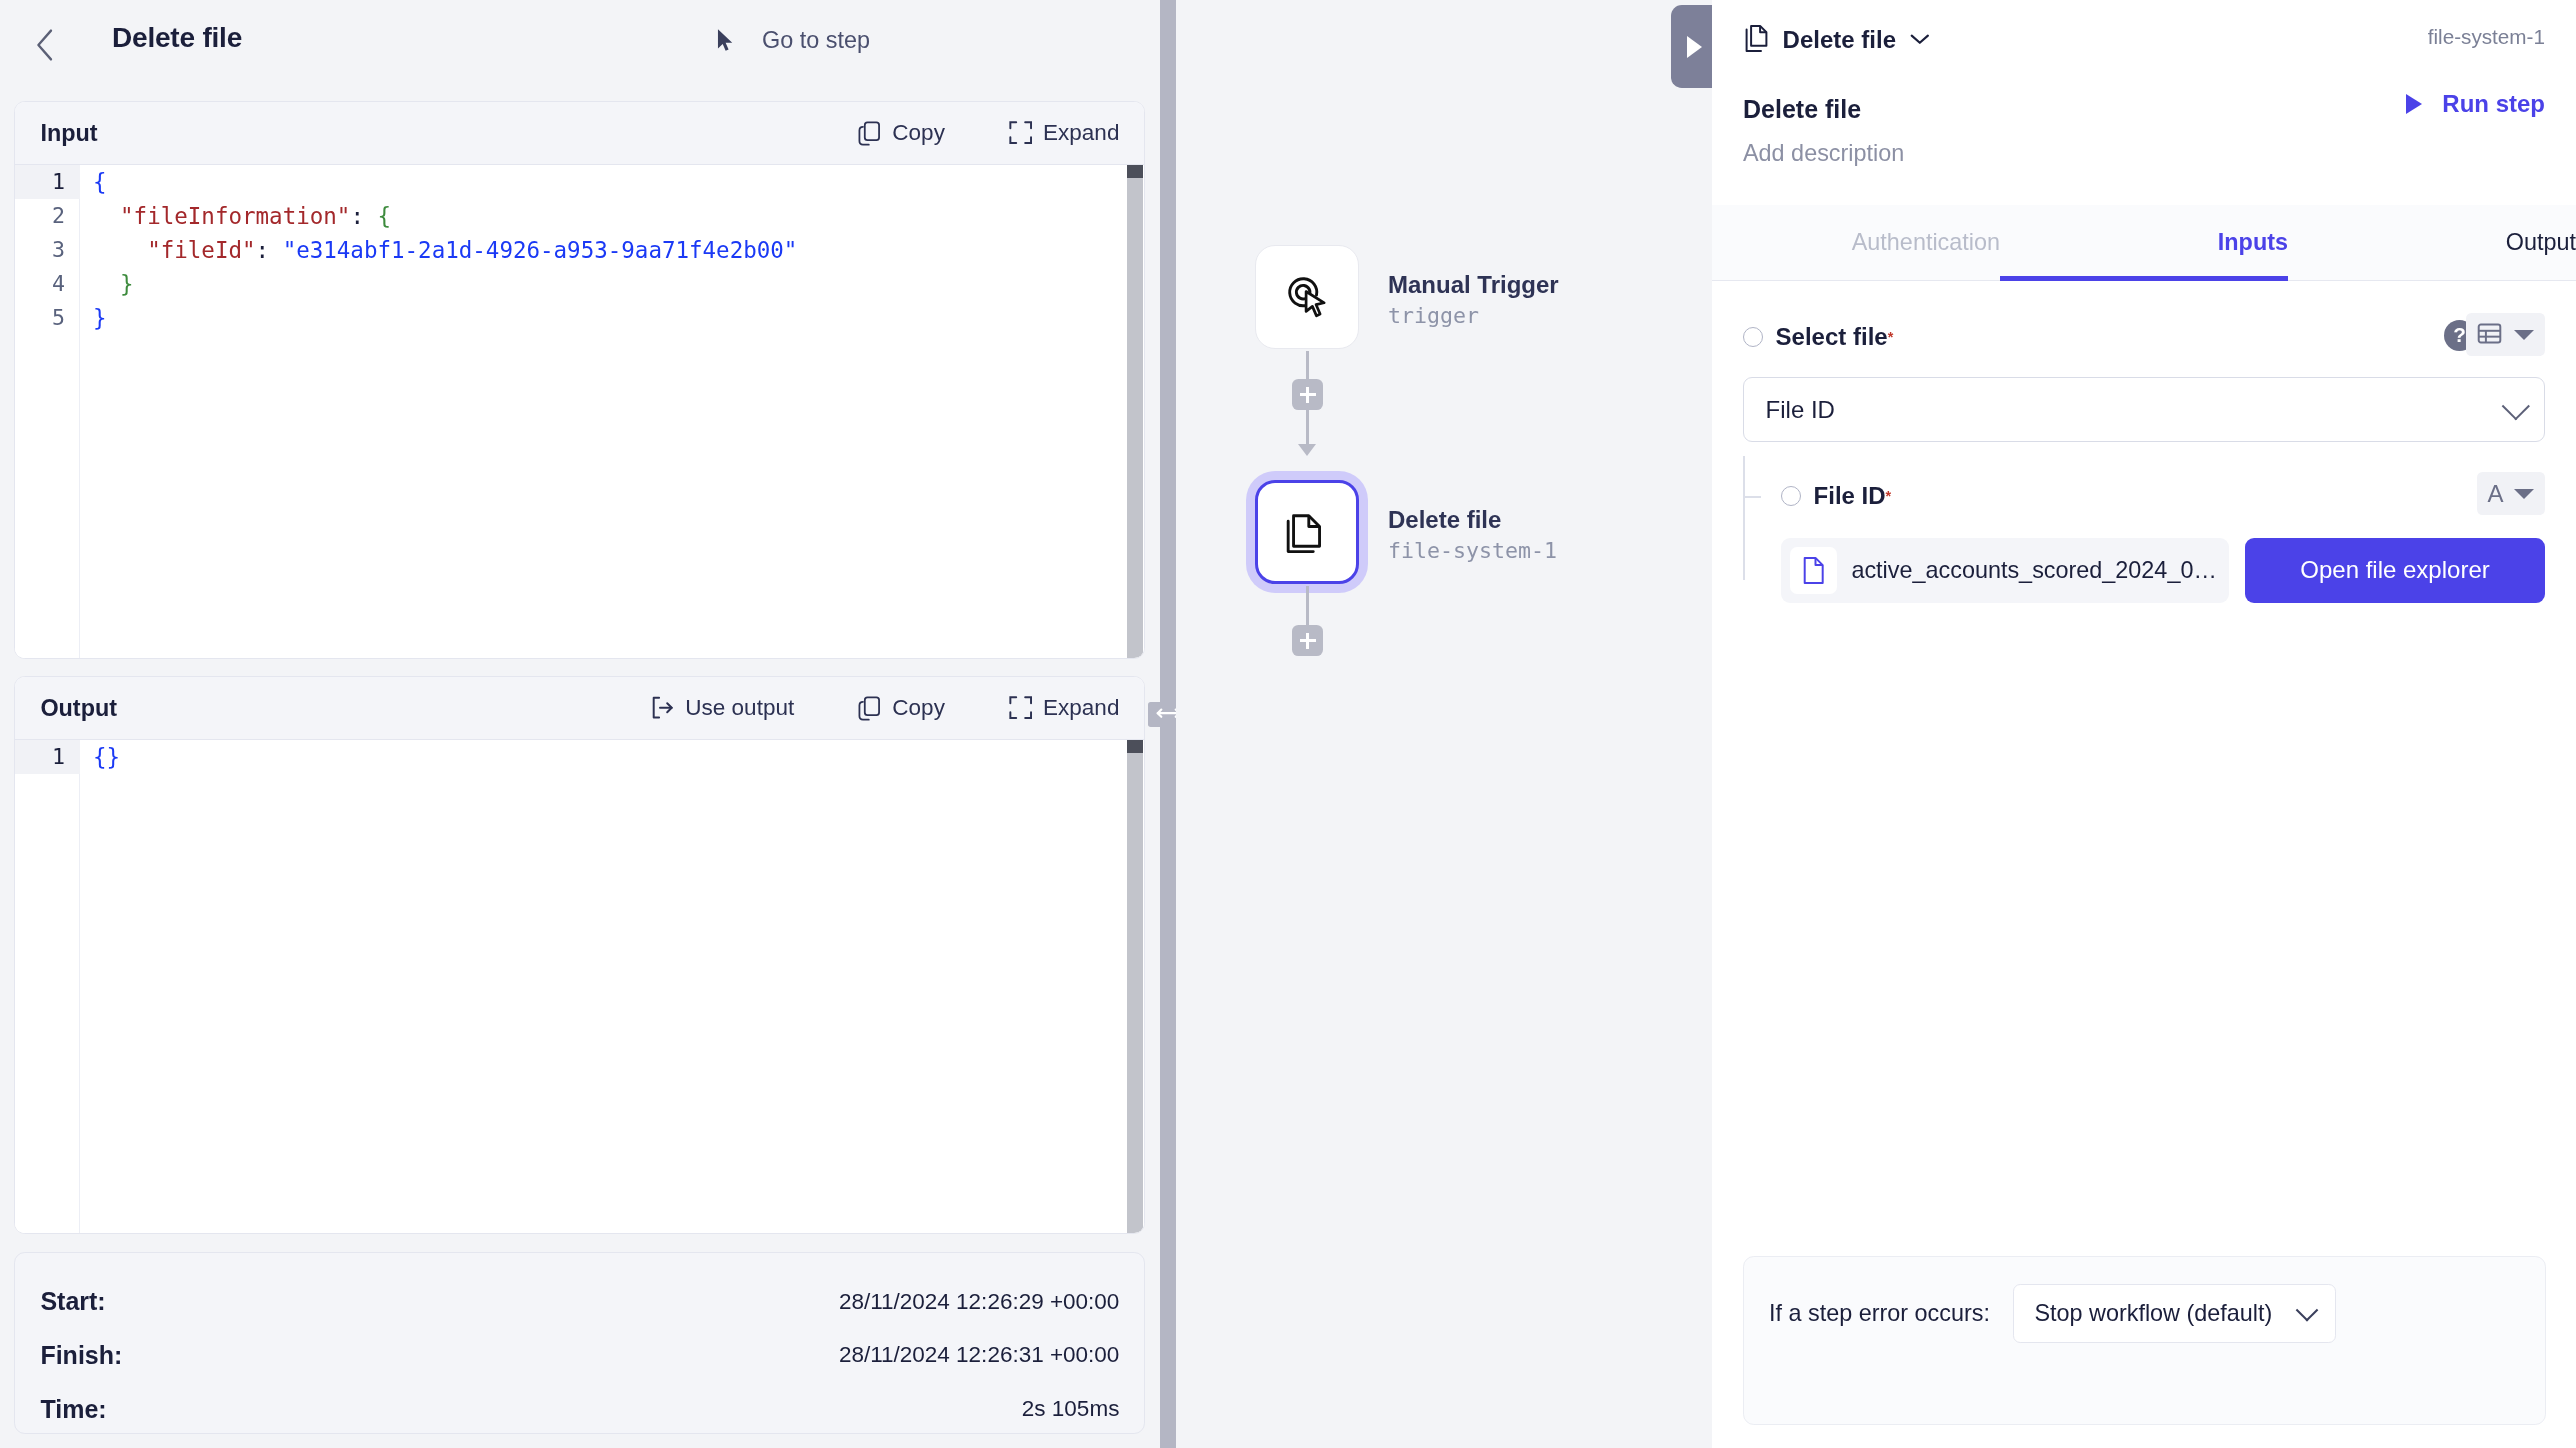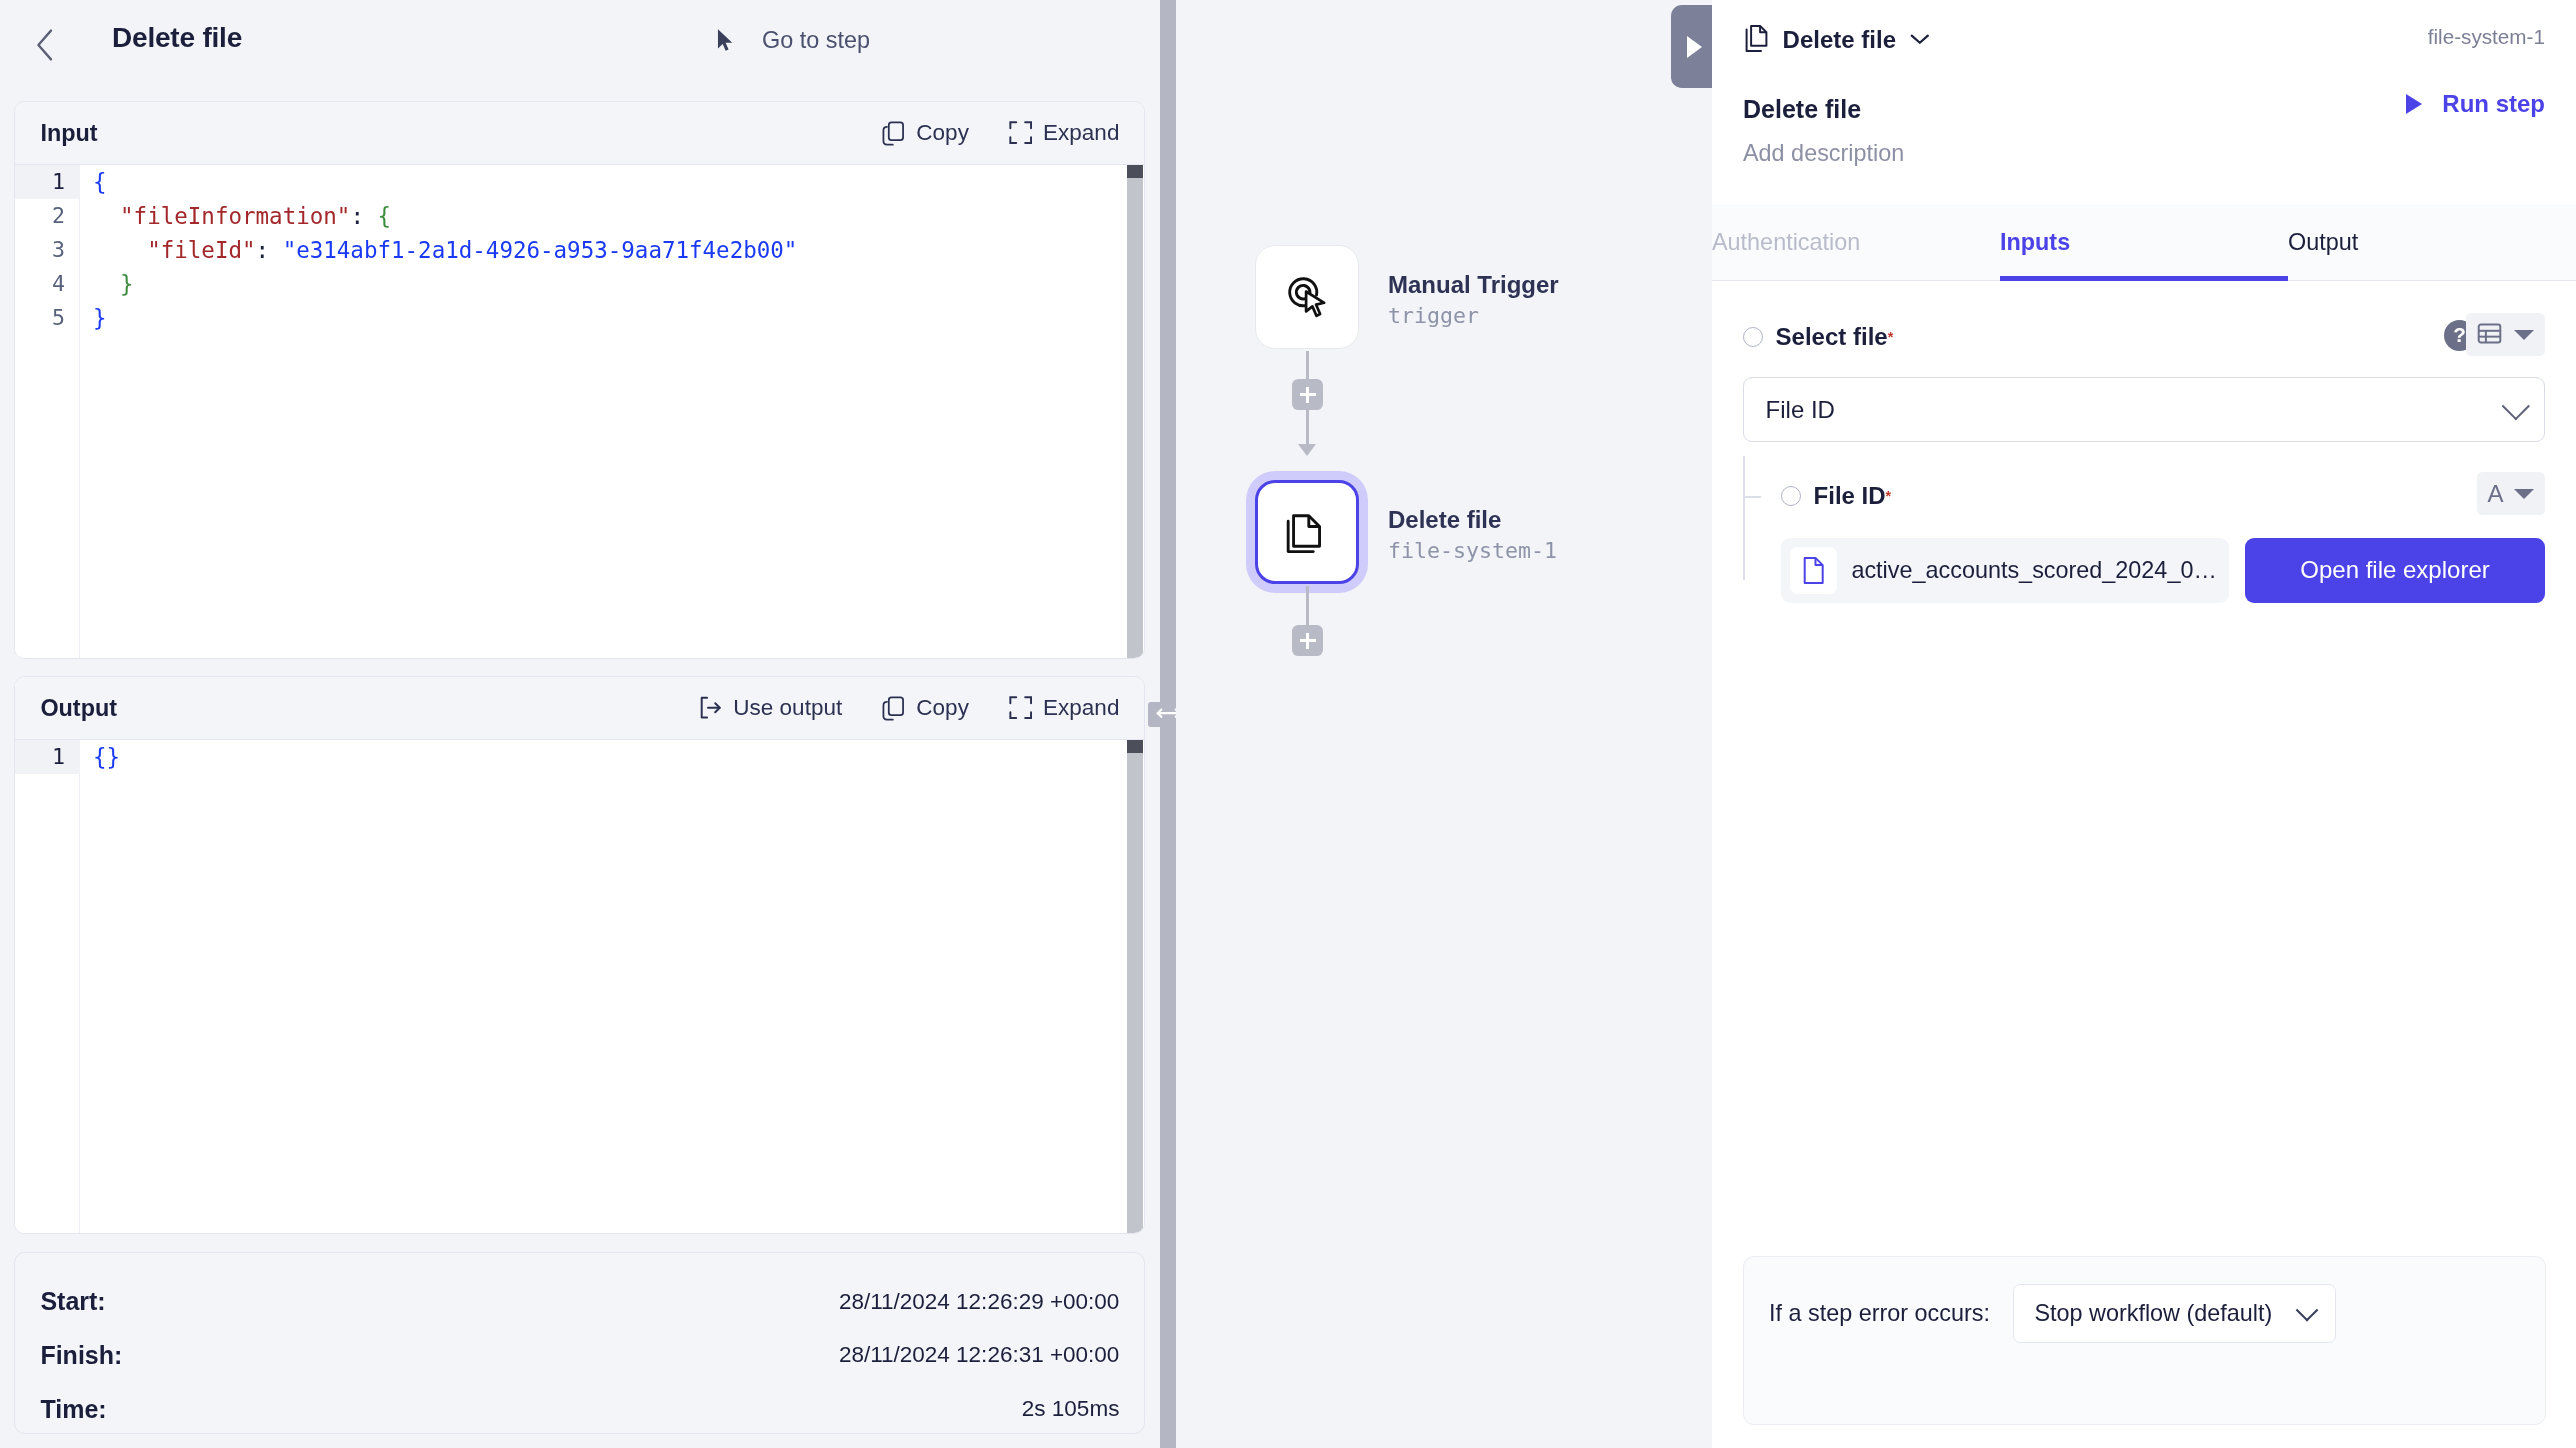--- a/index.html
+++ b/index.html
@@ -53,21 +53,21 @@
   .io-header {
     position: relative; height: 63px; background: #f4f5f9;
     border-bottom: 0.9px solid #e4e6ef;
     display: flex; align-items: center;
   }
   .io-header .io-label {
     position: absolute; left: 25px; font-size: 23.4px; font-weight: 700;
     color: #1b1f3b;
   }
   .io-actions {
-    position: absolute; right: 25px; display: flex; align-items: center; gap: 40px;
+    position: absolute; right: 25px; display: flex; align-items: center; gap: 64px;
   }
   .io-action {
     display: flex; align-items: center; gap: 10.8px;
     font-size: 22.5px; color: #2c3152; cursor: pointer; white-space: nowrap;
   }
   .io-action svg { display: block; flex: none; }
 
   .code-area {
     position: relative; height: calc(100% - 63px); background: #ffffff;
     overflow: hidden;
@@ -202,21 +202,21 @@
     width: 0; height: 0; border-top: 10.8px solid transparent;
     border-bottom: 10.8px solid transparent; border-left: 16px solid #4b42e8;
   }
 
   .tabs {
     position: absolute; left: 0; top: 205px; width: 864px; height: 76px;
     background: #fafbfd; border-bottom: 0.9px solid #e6e8f0;
     display: flex;
   }
   .tab {
-    flex: 1; display: flex; align-items: center; justify-content: flex-start;
+    flex: 1; display: flex; align-items: center; justify-content: flex-end;
     font-size: 23.4px; color: #1b1f3b; cursor: pointer; position: relative;
   }
   .tab.muted { color: #b8bcca; }
   .tab.active { color: #4b42e8; font-weight: 700; }
   .tab.active::after {
     content: ""; position: absolute; bottom: -0.9px; left: 0; right: 0;
     height: 5.4px; background: #4b42e8;
   }
 
   .rp-body { position: absolute; left: 0; top: 281px; width: 864px; height: 955px; padding: 36px 31px; }

